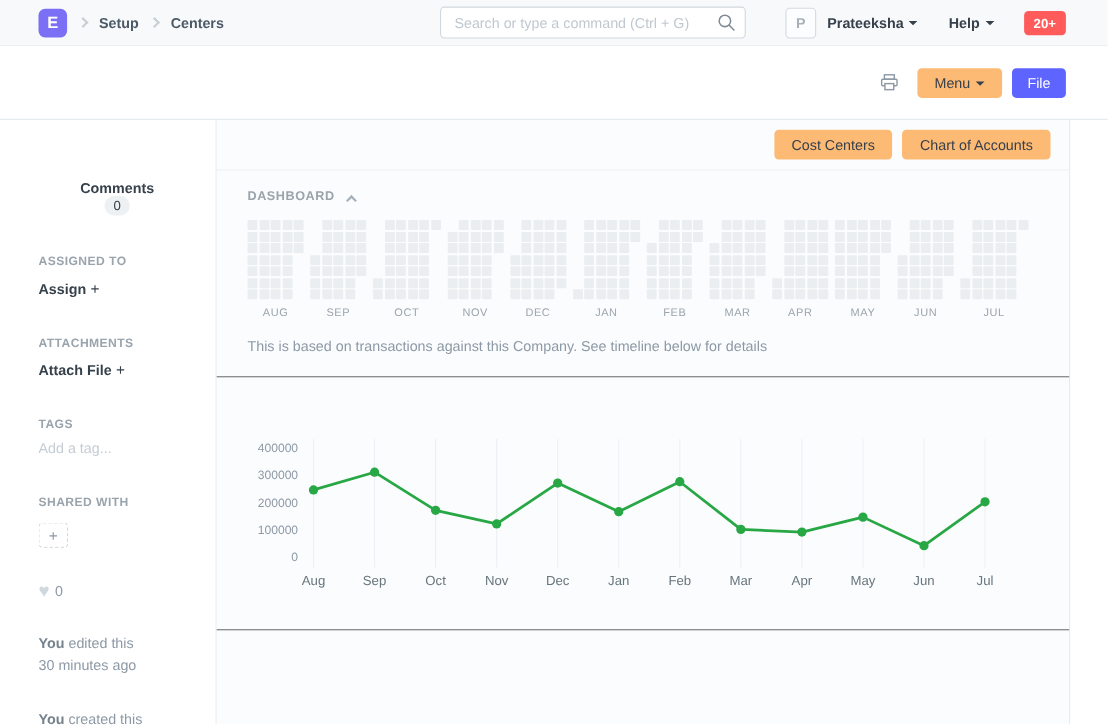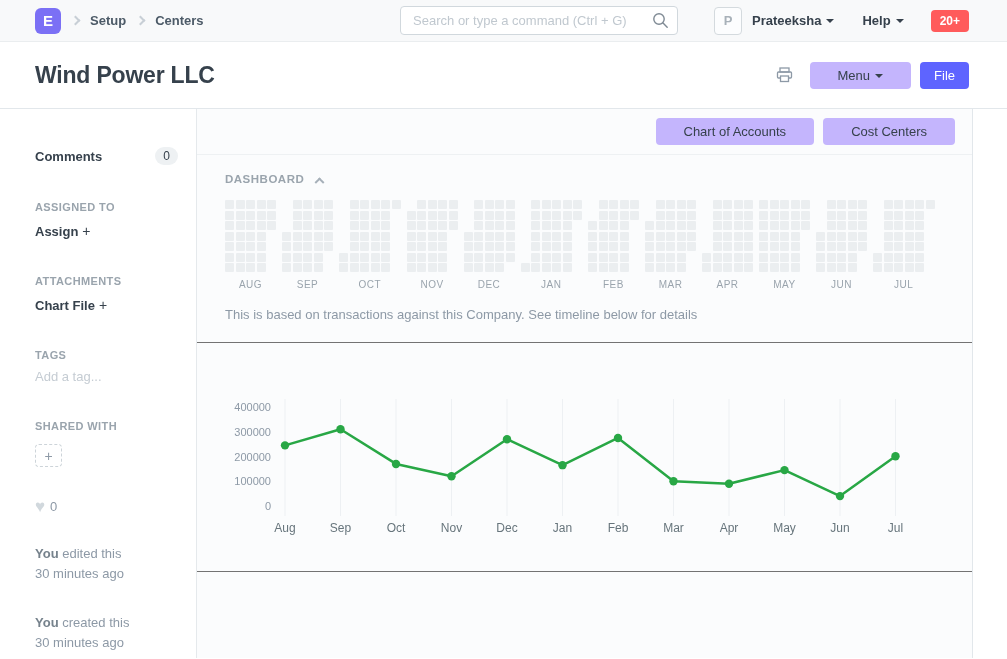--- a/index.html
+++ b/index.html
@@ -30,21 +30,21 @@
   .notif-badge { margin-left:27px; background:#ff5b5b; color:#fff; font-size:12px; font-weight:700;
                  border-radius:4px; padding:4px 9px; cursor:pointer; }
 
   
   .page-head { height:67px; background:#fff; border-bottom:1px solid #e2e7eb;
                display:flex; align-items:center; padding:0 38px 0 35px; }
   .page-title { font-size:23px; font-weight:600; color:#36414c; letter-spacing:-0.2px; }
   .head-actions { margin-left:auto; display:flex; align-items:center; }
   .btn { border:none; border-radius:4px; font-size:13px; font-family:"Liberation Sans",sans-serif;
          cursor:pointer; white-space:nowrap; }
-  .btn-default { background:#c4b5fd; color:#36414c; padding:6px 28px; }
+  .btn-default { background:#fdba74; color:#36414c; padding:6px 16px; }
   .btn-primary { background:#5e64ff; color:#fff; padding:6px 14px; font-weight:500; margin-left:9px; }
   .print-icon { margin-right:17px; cursor:pointer; display:flex; }
 
   
   .layout { display:flex; height:549px; }
   .sidebar { width:197px; background:#fff; border-right:1px solid #e5e9ec; padding:30px 18px 0 35px; flex-shrink:0; }
   .content { width:776px; background:#fbfcfd; border-right:1px solid #e2e7eb; flex-shrink:0; }
   .gutter { flex:1; background:#fff; }
 
   
@@ -106,47 +106,46 @@
 
   <div class="nav-right">
     <div class="avatar">P</div>
     <span class="nav-link"><span>Prateeksha</span><span class="caret"></span></span>
     <span class="nav-link help"><span>Help</span><span class="caret"></span></span>
     <span class="notif-badge">20+</span>
   </div>
 </div>
 
 <div class="page-head">
-  <h1 class="page-title">Wind Power LLC</h1>
   <div class="head-actions">
     <span class="print-icon">
       <svg width="17" height="16" viewBox="0 0 17 16">
         <rect x="4" y="1" width="9" height="4" fill="none" stroke="#8d99a6" stroke-width="1.3"></rect>
         <rect x="1.5" y="5" width="14" height="6" rx="1" fill="none" stroke="#8d99a6" stroke-width="1.3"></rect>
         <rect x="4.5" y="9" width="8" height="5.5" fill="#fff" stroke="#8d99a6" stroke-width="1.3"></rect>
       </svg>
     </span>
     <button class="btn btn-default"><span>Menu</span><span class="caret"></span></button>
     <button class="btn btn-primary">File</button>
   </div>
 </div>
 
 <div class="layout">
 
   <div class="sidebar">
-    <div class="sb-row" style="margin-top:8px;">
+    <div class="sb-row" style="margin-top:24px;flex-direction:column;">
       <span class="sb-strong">Comments</span>
       <span class="count-pill">0</span>
     </div>
 
     <div class="sb-heading">ASSIGNED TO</div>
     <div class="sb-action"><span>Assign</span><span class="plus">+</span></div>
 
     <div class="sb-heading">ATTACHMENTS</div>
-    <div class="sb-action"><span>Chart File</span><span class="plus">+</span></div>
+    <div class="sb-action"><span>Attach File</span><span class="plus">+</span></div>
 
     <div class="sb-heading">TAGS</div>
     <div class="sb-placeholder">Add a tag...</div>
 
     <div class="sb-heading">SHARED WITH</div>
     <button class="share-plus">+</button>
 
     <div class="like-row">
       <span class="heart">♥</span>
       <span>0</span>
@@ -159,22 +158,22 @@
     </div>
     <div class="activity">
       <b>You</b>
       <span>created this</span><br>
       <span>30 minutes ago</span>
     </div>
   </div>
 
   <div class="content">
     <div class="actions-row">
+      <button class="btn btn-default">Cost Centers</button>
       <button class="btn btn-default">Chart of Accounts</button>
-      <button class="btn btn-default">Cost Centers</button>
     </div>
 
     <div class="section">
       <div class="section-heading">
         <span>DASHBOARD</span>
         <span class="chev-up"></span>
       </div>
       <div class="heatmap">
           <div class="hm-month">
             <div class="hm-grid">

